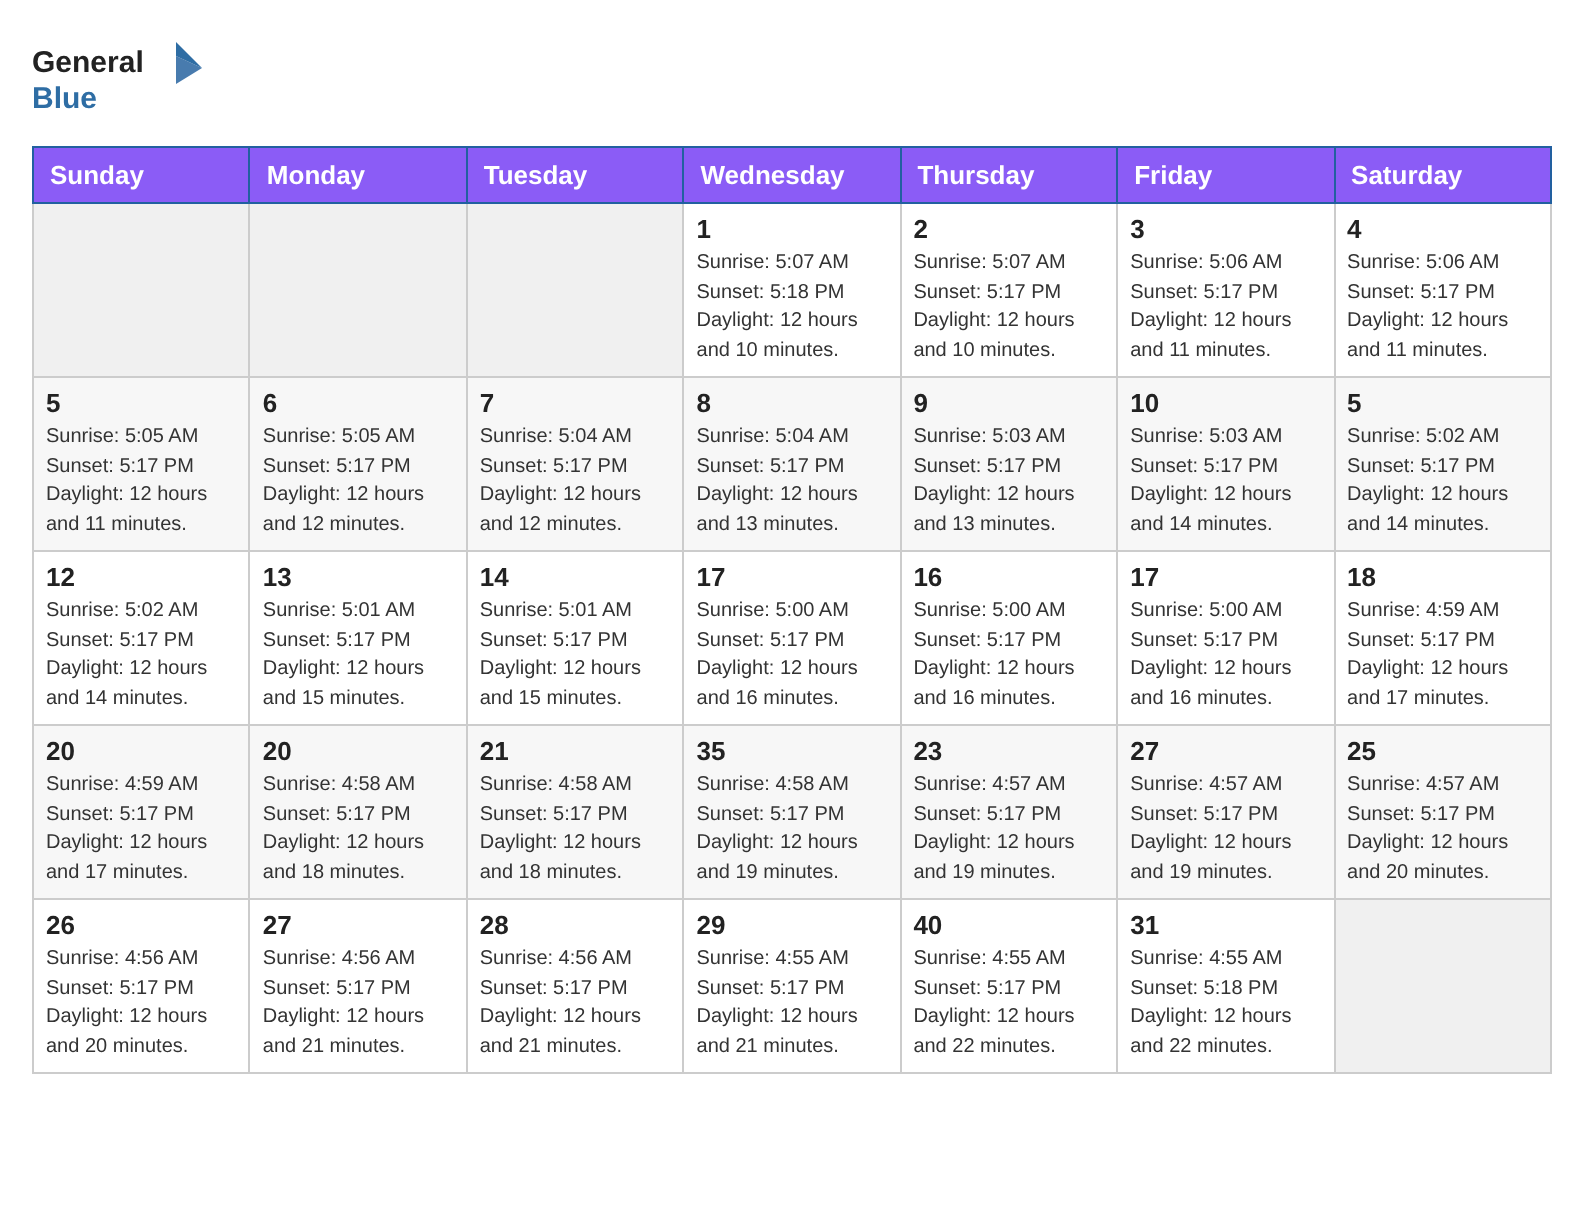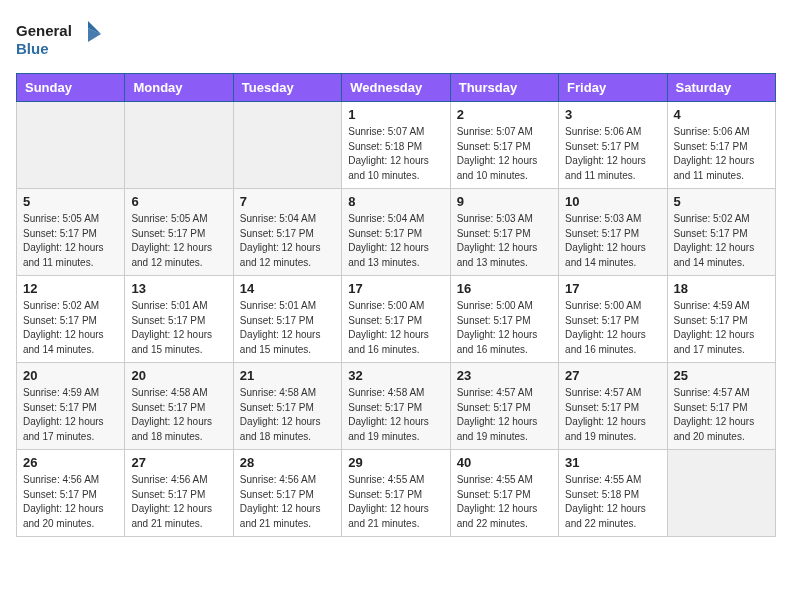--- a/index.html
+++ b/index.html
@@ -259,21 +259,21 @@
 and 18 minutes.</div>
         </td>
         <td>
           <div class="day-number">21</div>
           <div class="day-info" style="white-space: pre-line;">Sunrise: 4:58 AM
 Sunset: 5:17 PM
 Daylight: 12 hours
 and 18 minutes.</div>
         </td>
         <td>
-          <div class="day-number">32</div>
+          <div class="day-number">35</div>
           <div class="day-info" style="white-space: pre-line;">Sunrise: 4:58 AM
 Sunset: 5:17 PM
 Daylight: 12 hours
 and 19 minutes.</div>
         </td>
         <td>
           <div class="day-number">23</div>
           <div class="day-info" style="white-space: pre-line;">Sunrise: 4:57 AM
 Sunset: 5:17 PM
 Daylight: 12 hours

